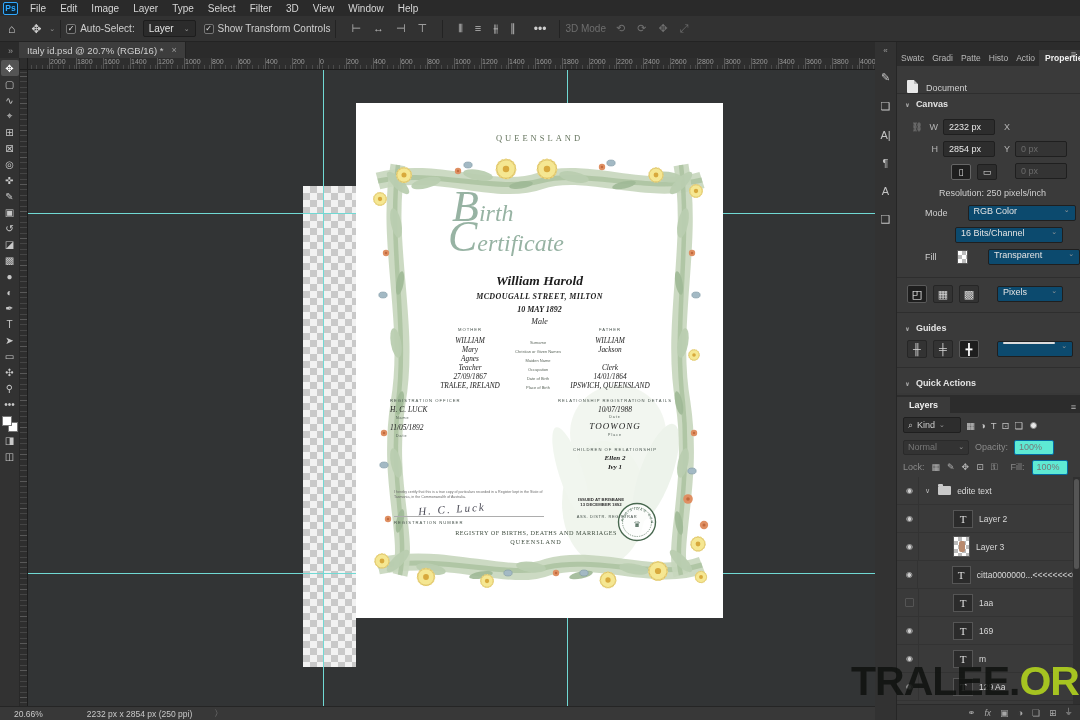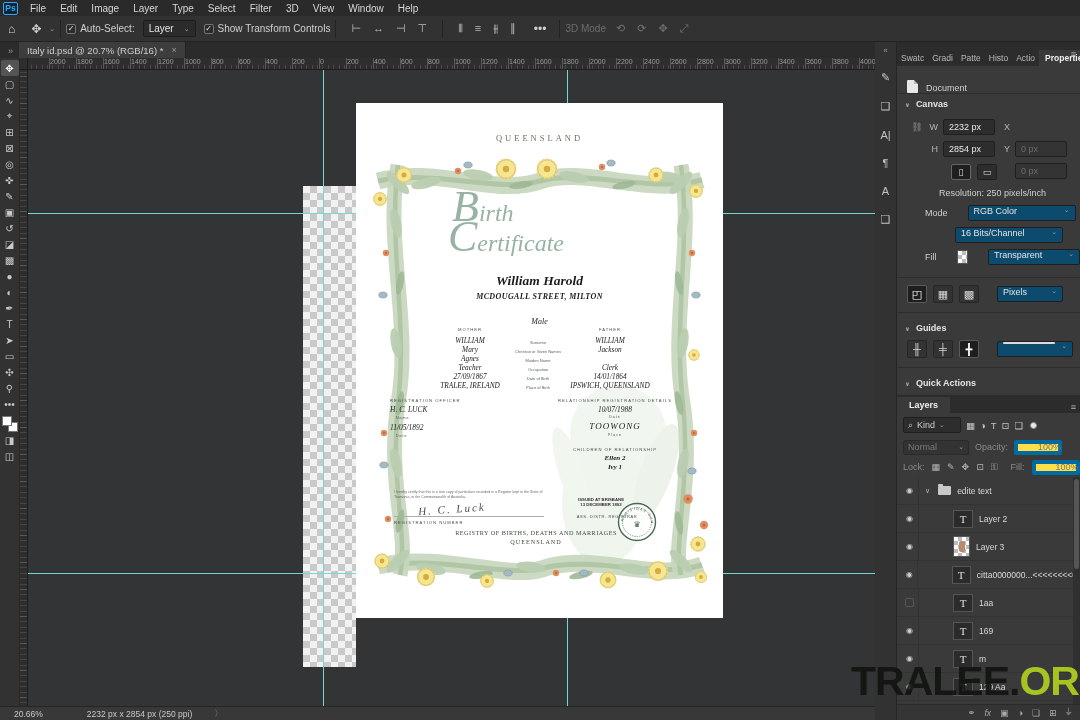--- a/index.html
+++ b/index.html
@@ -178,22 +178,22 @@
   .ltab-row { height:18px; background:#2c2c2c; display:flex; align-items:flex-end; position:relative; }
   .ltab { background:#3a3a3a; color:#f0f0f0; font-size:9px; font-weight:bold; padding:3px 12px; }
   .lfilter { height:24px; display:flex; align-items:center; gap:5px; padding:0 6px; font-size:9px; color:#ccc; }
   .kind-select { background:#2d2d2d; border:1px solid #1f1f1f; border-radius:2px; height:16px; width:58px;
     display:flex; align-items:center; gap:4px; padding:0 4px; }
   .kf { color:#c3c3c3; font-size:9.5px; }
   .filter-toggle { width:7px; height:7px; border-radius:50%; background:#e8e8e8; border:1px solid #888; margin-left:2px; }
   .lblend { height:20px; display:flex; align-items:center; gap:6px; padding:0 6px; font-size:9px; color:#8a8a8a; }
   .blend-select { background:#333; border:1px solid #2a2a2a; border-radius:2px; height:15px; width:66px;
     display:flex; align-items:center; justify-content:space-between; padding:0 4px; color:#777; }
-  .opacity-box { background:#fde047; border:4px solid #0369a1; border-radius:2px; height:15px; width:40px;
-    display:flex; align-items:center; padding:0 20px; color:#777; }
+  .opacity-box { background:#5eead4; border:1px solid #0369a1; border-radius:2px; height:15px; width:40px;
+    display:flex; align-items:center; padding:0 4px; color:#777; }
   .llock { height:20px; display:flex; align-items:center; gap:7px; padding:0 6px; font-size:9px; color:#8a8a8a; }
   .lock-ic { color:#b5b5b5; font-size:9px; }
   .layer-rows { flex:1; overflow:hidden; position:relative; }
   .lrow { height:28px; display:flex; align-items:center; border-bottom:1px solid #333; padding-left:4px; gap:6px; }
   .eye-cell { width:18px; height:28px; display:flex; align-items:center; justify-content:center;
     border-right:1px solid #333; color:#cfcfcf; font-size:8px; }
   .eye-off { width:9px; height:9px; border:1px solid #555; border-radius:1px; }
   .lindent { width:22px; }
   .lcaret { color:#bbb; font-size:7px; }
   .folder { width:13px; height:9px; background:#c9c9c9; border-radius:1px; position:relative; margin-left:2px; }
@@ -477,20 +477,21 @@
             </text>
             <text x="281" y="424" text-anchor="middle" font-size="8" fill="#3c5c49">♛</text>
           </g>
         </svg>
 
         <div class="cert-text region ctr">QUEENSLAND</div>
         <div class="cert-text script script1">Birth</div>
         <div class="cert-text script script2">Certificate</div>
         <div class="cert-text pname ctr">William Harold</div>
         <div class="cert-text paddr ctr">MCDOUGALL STREET, MILTON</div>
+        <div class="cert-text pdate ctr">10 MAY 1892</div>
         <div class="cert-text psex ctr">Male</div>
 
         <div class="cert-text caps mother-label ctr">MOTHER</div>
         <div class="cert-text caps father-label ctr">FATHER</div>
 
         <div class="cert-text col mcol">
           <div>WILLIAM</div>
             <div>Mary</div>
           <div>Agnes</div>
             <div>Teacher</div>

